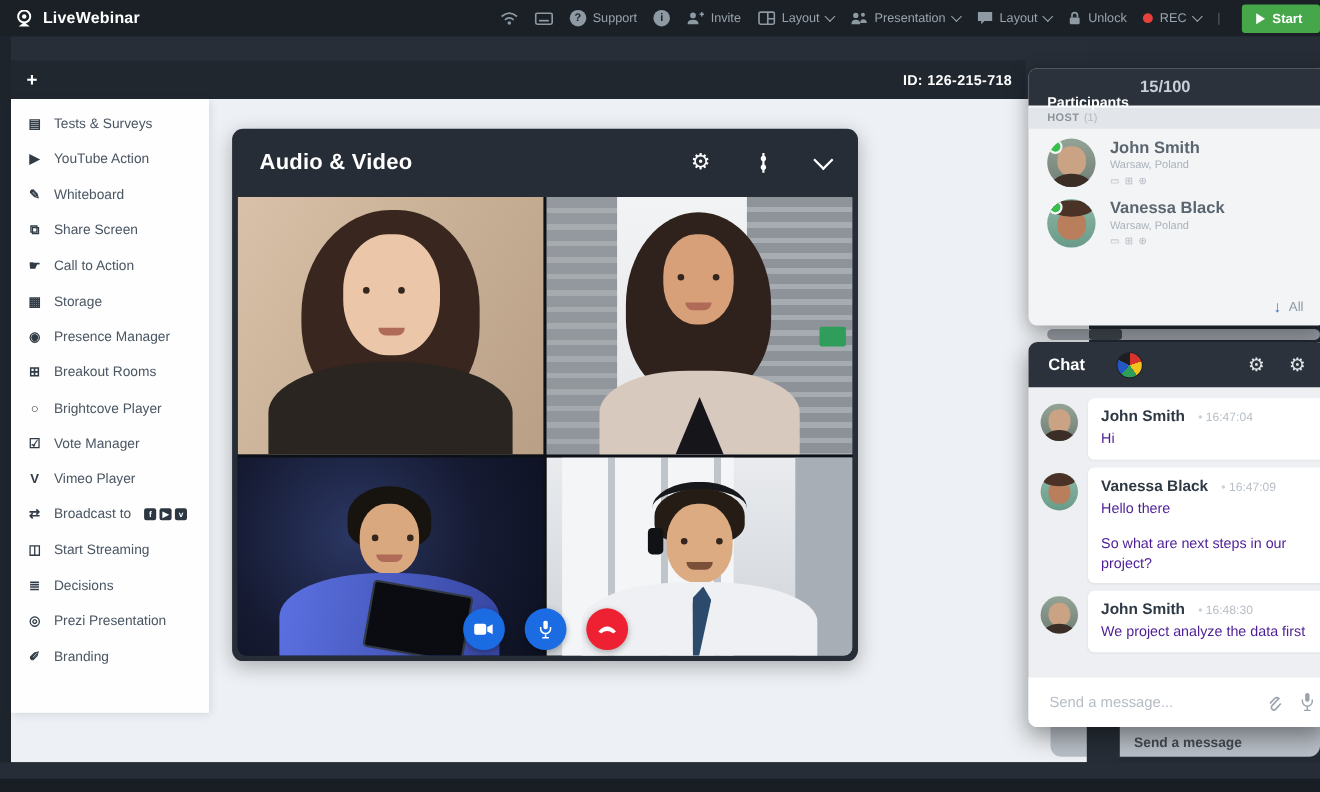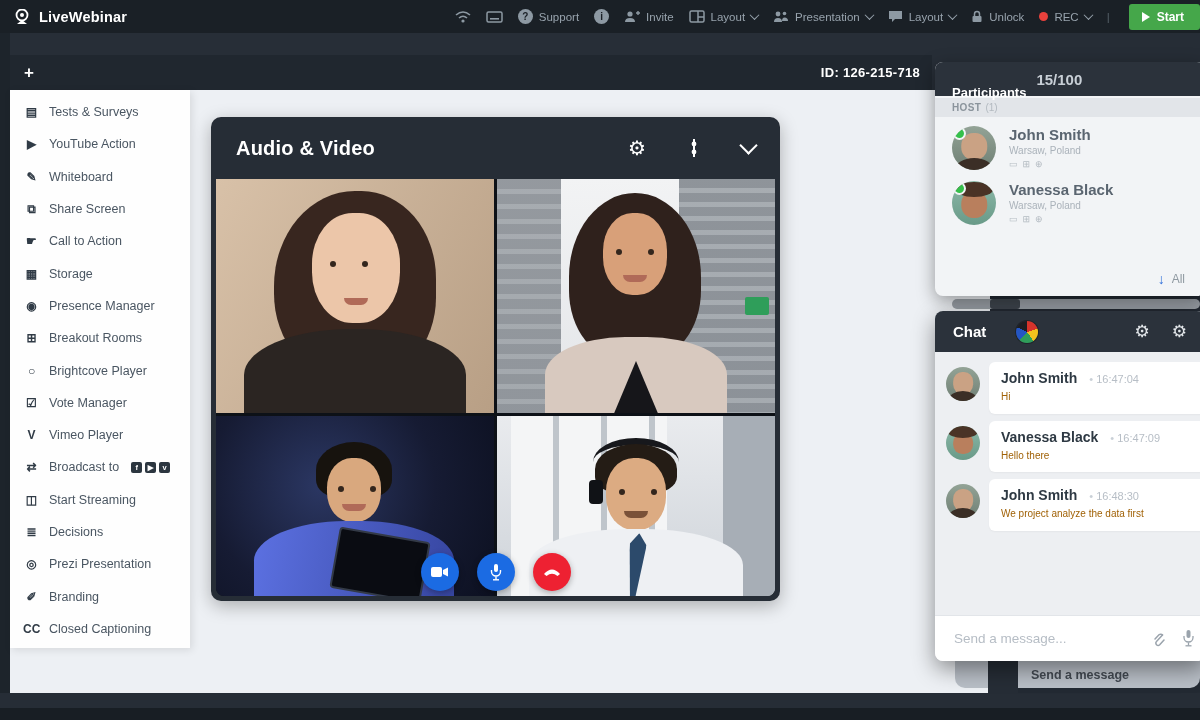--- a/index.html
+++ b/index.html
@@ -130,21 +130,21 @@
   .chat-gears{margin-left:auto;display:flex;gap:22px;}
   .gear-sm{font-size:17px;color:#e3e7ea;line-height:1;}
   .chat-body{position:absolute;left:0;right:0;top:41px;bottom:51px;padding:10px 0 0 11px;overflow:hidden;}
   .msg{display:flex;gap:9px;margin-bottom:7px;}
   .msg .avatar{width:34px;height:34px;margin-top:5px;}
   .msg-card{flex:1;background:#fff;border-radius:6px 0 0 6px;padding:8px 12px 10px;box-shadow:0 1px 2px rgba(0,0,0,.04);}
   .msg-head{display:flex;align-items:baseline;gap:12px;}
   .msg-author{font-size:14px;font-weight:bold;color:#2e3943;}
   .msg-time{font-size:11px;color:#b7bec6;}
   .msg-time::before{content:"•  ";color:#c9d0d7;}
-  .msg-line{font-size:10px;color:#a16207;margin-top:4px;line-height:1.35;}
+  .msg-line{font-size:13px;color:#4c1d95;margin-top:4px;line-height:1.35;}
   .msg-line + .msg-line{margin-top:15px;}
   .chat-input{position:absolute;left:0;right:0;bottom:0;height:46px;background:#fff;border-top:1px solid #e2e5e9;border-radius:0 0 8px 8px;display:flex;align-items:center;gap:16px;padding:0 10px 0 17px;box-sizing:border-box;}
   .chat-input input{flex:1;border:none;outline:none;font-size:13.5px;color:#14532d;font-family:"Liberation Sans",sans-serif;background:transparent;}
   .chat-input input::placeholder{color:#b6bdc5;}
 </style>
 </head>
 <body>
 
 <div id="app">
 
@@ -370,27 +370,20 @@
       </div>
 
       <div class="side-item">
         <span class="side-ico">✐</span>
         <span>Branding</span>
         <span class="chips">
           
         </span>
       </div>
 
-      <div class="side-item">
-        <span class="side-ico">CC</span>
-        <span>Closed Captioning</span>
-        <span class="chips">
-          
-        </span>
-      </div>
     </div>
 
   <div class="av">
     <div class="av-head">
       <span class="av-title">Audio &amp; Video</span>
       <span class="av-icons">
         <span class="gear">⚙</span>
         <svg width="12" height="20" viewBox="0 0 12 20">
             <line x1="6" y1="1" x2="6" y2="19" stroke="#fff" stroke-width="2"></line>
             <circle cx="6" cy="6" r="2.4" fill="#fff"></circle>
@@ -532,20 +525,21 @@
         <div class="msg">
           <span class="avatar" data-avatar="vanessa"></span>
           <div class="msg-card">
             <div class="msg-head">
               <span class="msg-author">Vanessa Black</span>
               <span class="msg-time">16:47:09</span>
             </div>
             <div>
 
             <div class="msg-line">Hello there</div>
+              <div class="msg-line">So what are next steps in our project?</div>
             </div>
           </div>
         </div>
 
         <div class="msg">
           <span class="avatar" data-avatar="john"></span>
           <div class="msg-card">
             <div class="msg-head">
               <span class="msg-author">John Smith</span>
               <span class="msg-time">16:48:30</span>

